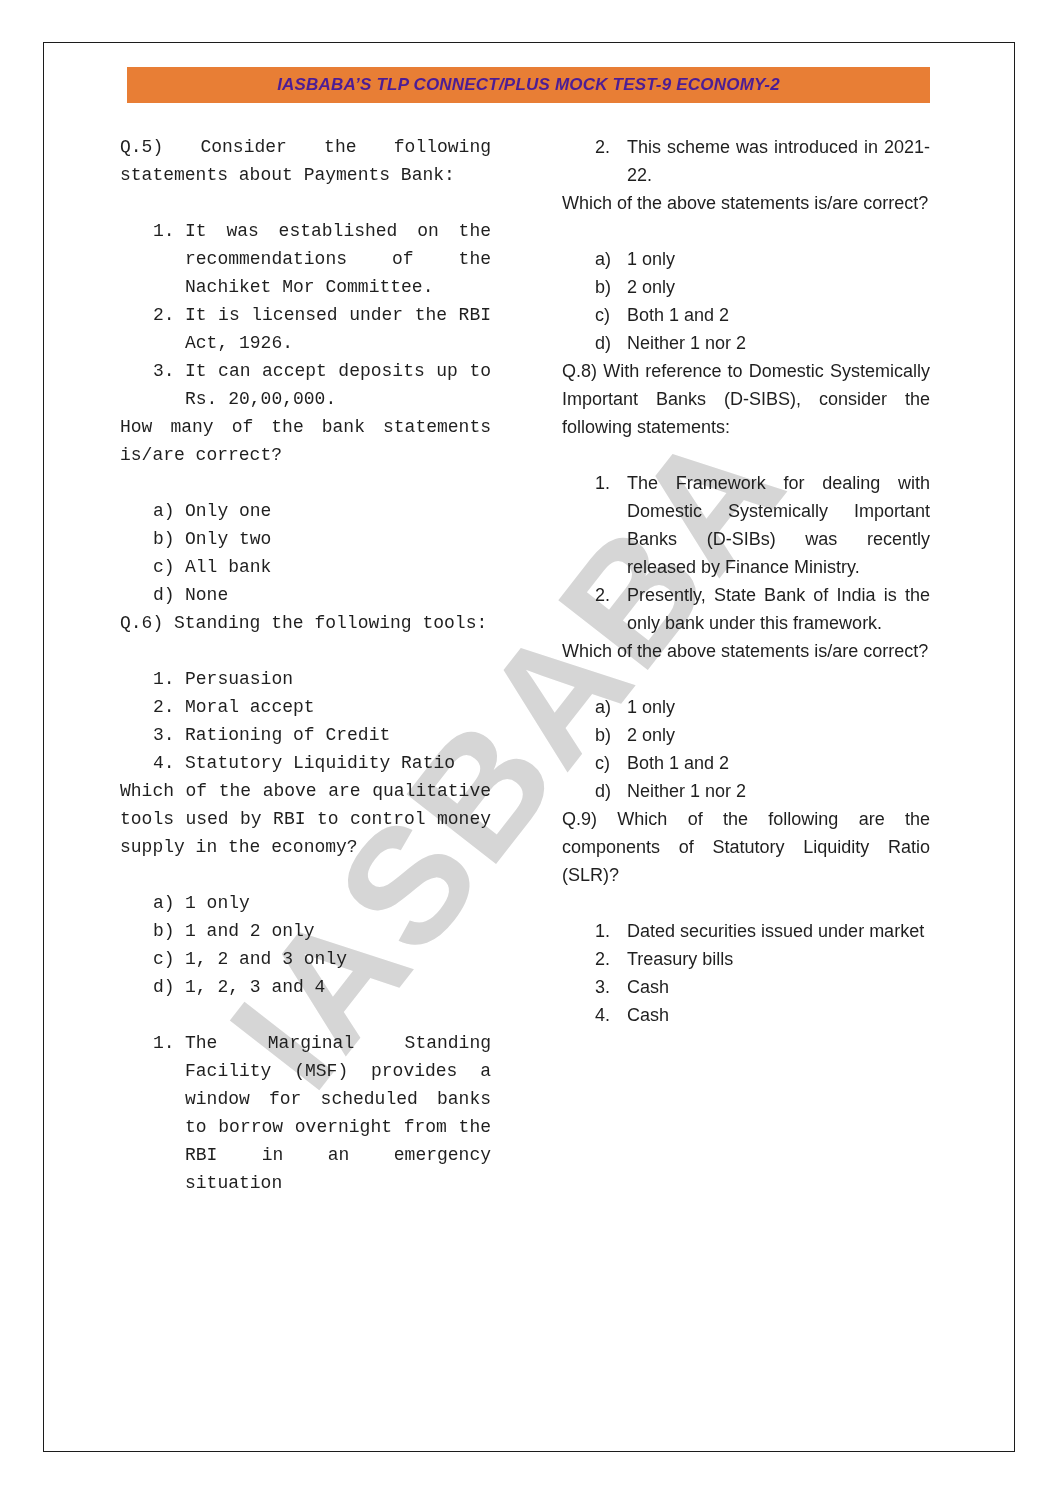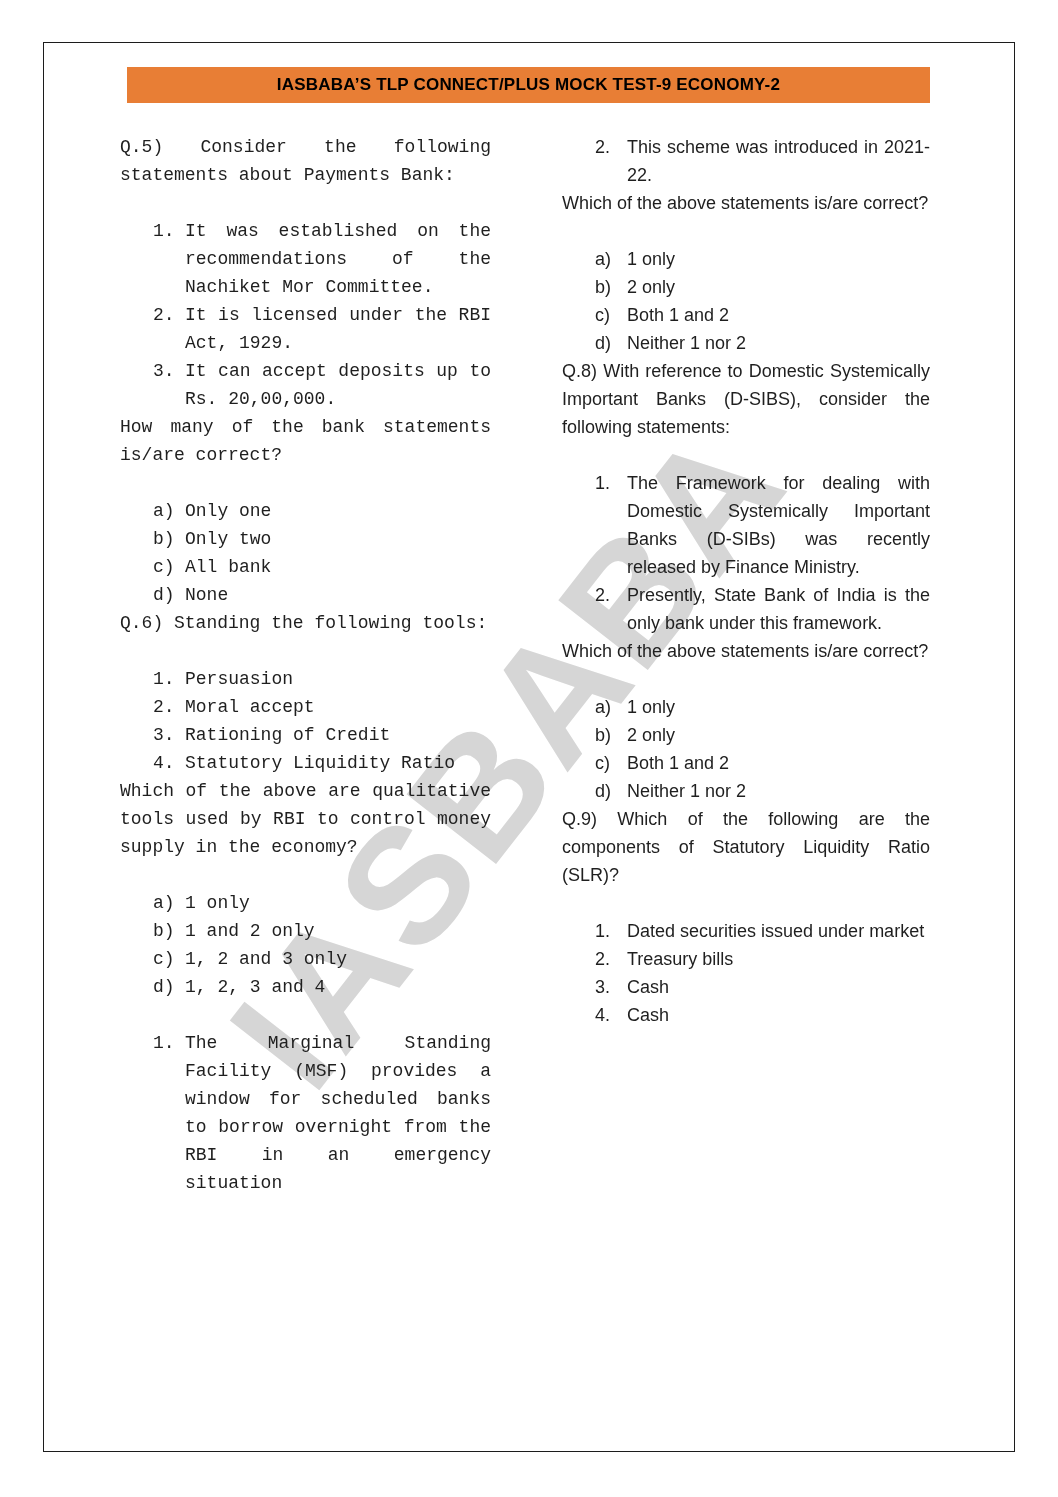--- a/index.html
+++ b/index.html
@@ -30,24 +30,25 @@
     user-select: none;
   }
   .header-bar {
     position: absolute; left: 127px; top: 67px;
     width: 803px; height: 36px;
     background: #e87e35;
     display: flex; align-items: center; justify-content: center;
     z-index: 2;
   }
   .header-title {
-    color: #000000;
+    color: #4c1d95;
     font-size: 17px; font-weight: 700;
     letter-spacing: 0.2px;
     white-space: nowrap;
+    font-style: italic;
   }
   .col {
     position: absolute; top: 133px;
     font-size: 18px; line-height: 28px;
     z-index: 2;
   }
   .col-left  { left: 120px; width: 371px; font-family: Liberation Mono, monospace; }
   .col-right { left: 562px; width: 368px; }
   p.para { margin: 0; text-align: justify; }
   .list { padding-left: 33px; }
@@ -73,21 +74,21 @@
 
   <div class="list mt-para">
 
       <div class="li">
         <span class="li-marker">1.</span>
         <span class="li-text">It was established on the recommendations of the Nachiket Mor Committee.</span>
       </div>
 
       <div class="li">
         <span class="li-marker">2.</span>
-        <span class="li-text">It is licensed under the RBI Act, 1929.</span>
+        <span class="li-text">It is licensed under the RBI Act, 1926.</span>
       </div>
 
       <div class="li">
         <span class="li-marker">3.</span>
         <span class="li-text">It can accept deposits up to Rs. 20,00,000.</span>
       </div>
     </div>
 
   <p class="para mt-para">How many of the bank statements is/are correct?</p>
 

